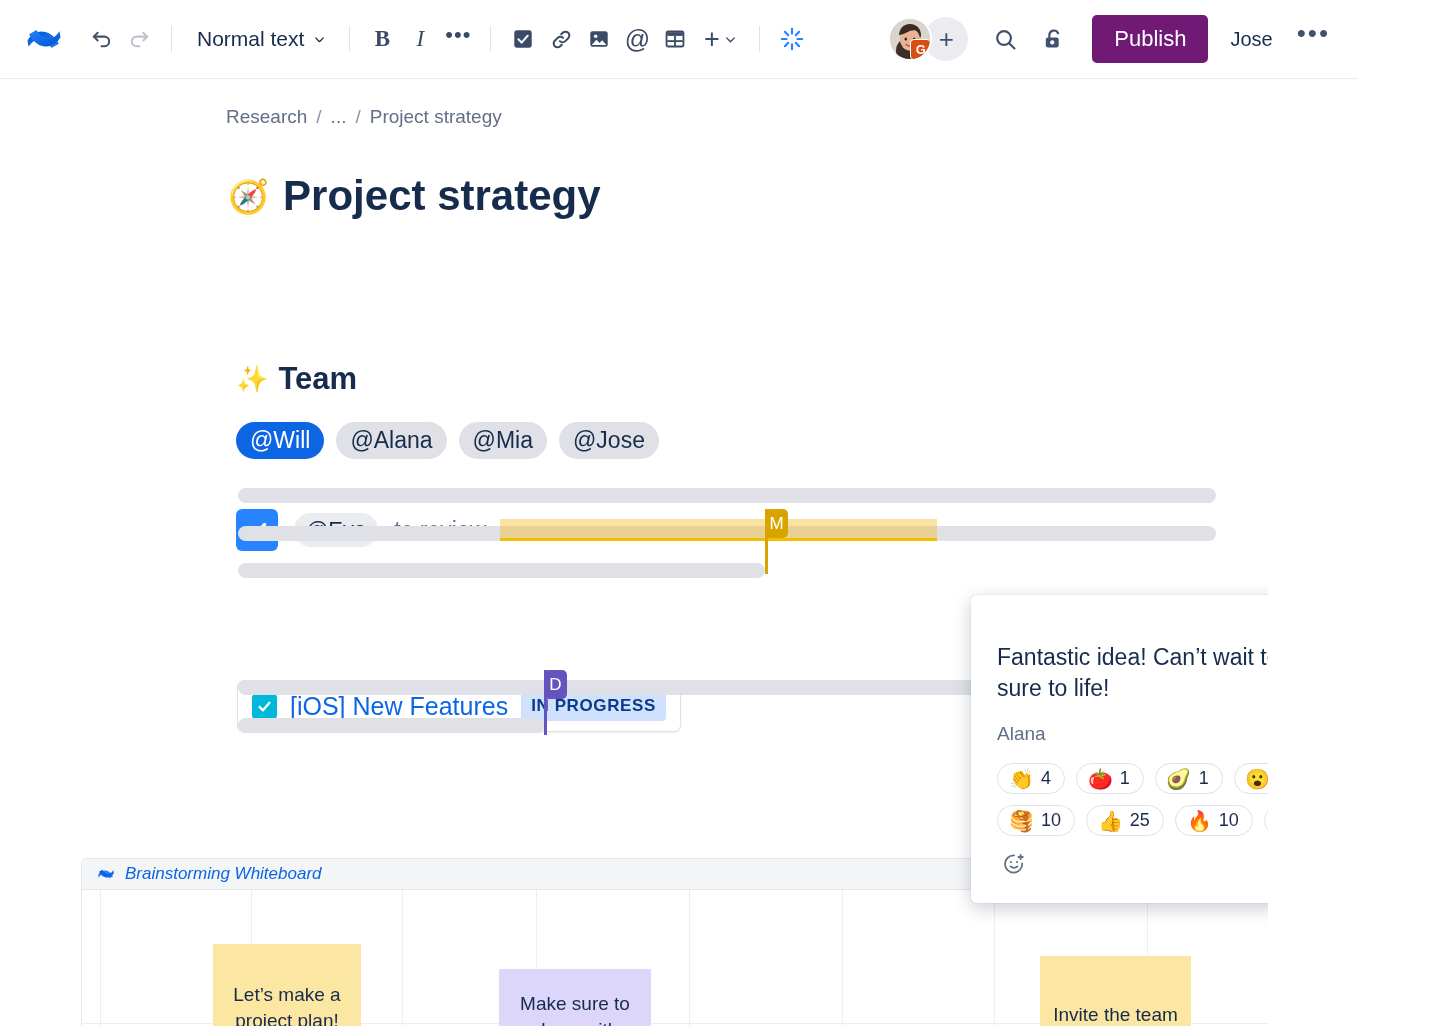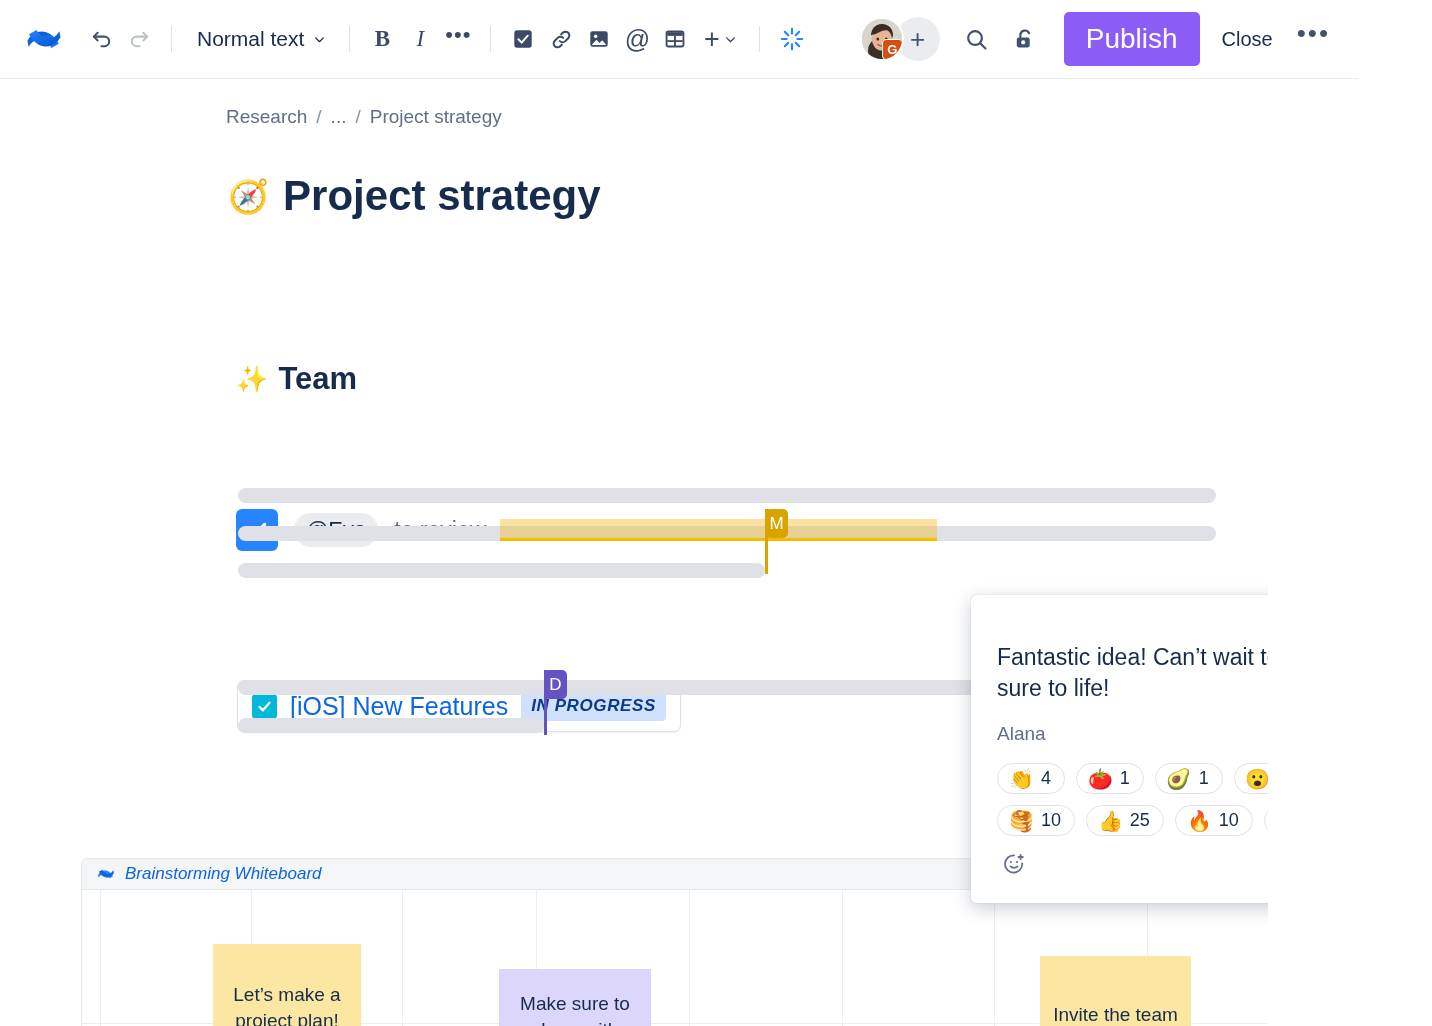--- a/index.html
+++ b/index.html
@@ -111,23 +111,23 @@
     border-radius: 50%;
     background: #ebecf0;
     display: flex; align-items: center; justify-content: center;
     margin-left: -8px;
     color: #42526e;
     font-size: 26px;
     cursor: pointer;
     z-index: 1;
   }
   .publish-btn {
-    background: #8b5cf6;
+    background: #701a75;
     color: #fff;
-    font-size: 28px;
+    font-size: 22px;
     border-radius: 5px;
     padding: 11px 22px;
     cursor: pointer;
     margin: 0 8px 0 14px;
     white-space: nowrap;
   }
   .close-btn {
     color: #172b4d;
     font-size: 20px;
     padding: 10px 14px;
@@ -300,21 +300,20 @@
   }
   .chip-status {
     background: #cfe1fd;
     color: #0c3a86;
     font-size: 17px;
     font-weight: 700;
     letter-spacing: .6px;
     border-radius: 4px;
     padding: 5px 10px;
     white-space: nowrap;
-    font-style: italic;
   }
 
   
   #comment-card {
     position: absolute;
     left: 971px; top: 516px;
     width: 424px;
     background: #ffffff;
     border-radius: 5px;
     box-shadow: 0 5px 18px rgba(9,30,66,0.22), 0 0 1px rgba(9,30,66,0.3);
@@ -575,21 +574,21 @@
         <path d="M8 10V7.4A4.4 4.4 0 0 1 16.4 6" fill="none" stroke="#42526e" stroke-width="2.1" stroke-linecap="round"></path>
         <rect x="4.6" y="10" width="12.4" height="9.6" rx="2" fill="#42526e"></rect>
         <circle cx="10.8" cy="14.8" r="2" fill="#fff"></circle>
       </svg>
     </div>
 
     <div class="publish-btn">
       <span>Publish</span>
     </div>
     <div class="close-btn">
-      <span>Close</span>
+      <span>Jose</span>
     </div>
     <div class="more-btn">
       <span>•••</span>
     </div>
   </div>
 
   <div id="doc">
 
     <div id="breadcrumb">
       <span class="crumb">Research</span>
@@ -602,20 +601,26 @@
     <div id="page-title">
       <span class="title-emoji">🧭</span>
       <span>Project strategy</span>
     </div>
 
     <div id="team-heading">
       <span class="sparkle-emoji">✨</span>
       <span>Team</span>
     </div>
 
+    <div id="mention-row">
+      <span class="mention active">@Will</span>
+      <span class="mention">@Alana</span>
+      <span class="mention">@Mia</span>
+      <span class="mention">@Jose</span>
+    </div>
 
     <div id="action-row">
       <span class="check-box-lg">
         <svg width="26" height="26" viewBox="0 0 24 24" fill="none" stroke="#fff" stroke-width="3" stroke-linecap="round" stroke-linejoin="round">
           <polyline points="5,12.6 9.8,17.4 19,6.8"></polyline>
         </svg>
       </span>
       <span class="mention sm">@Eva</span>
       <span class="action-text">to review</span>
     </div>

